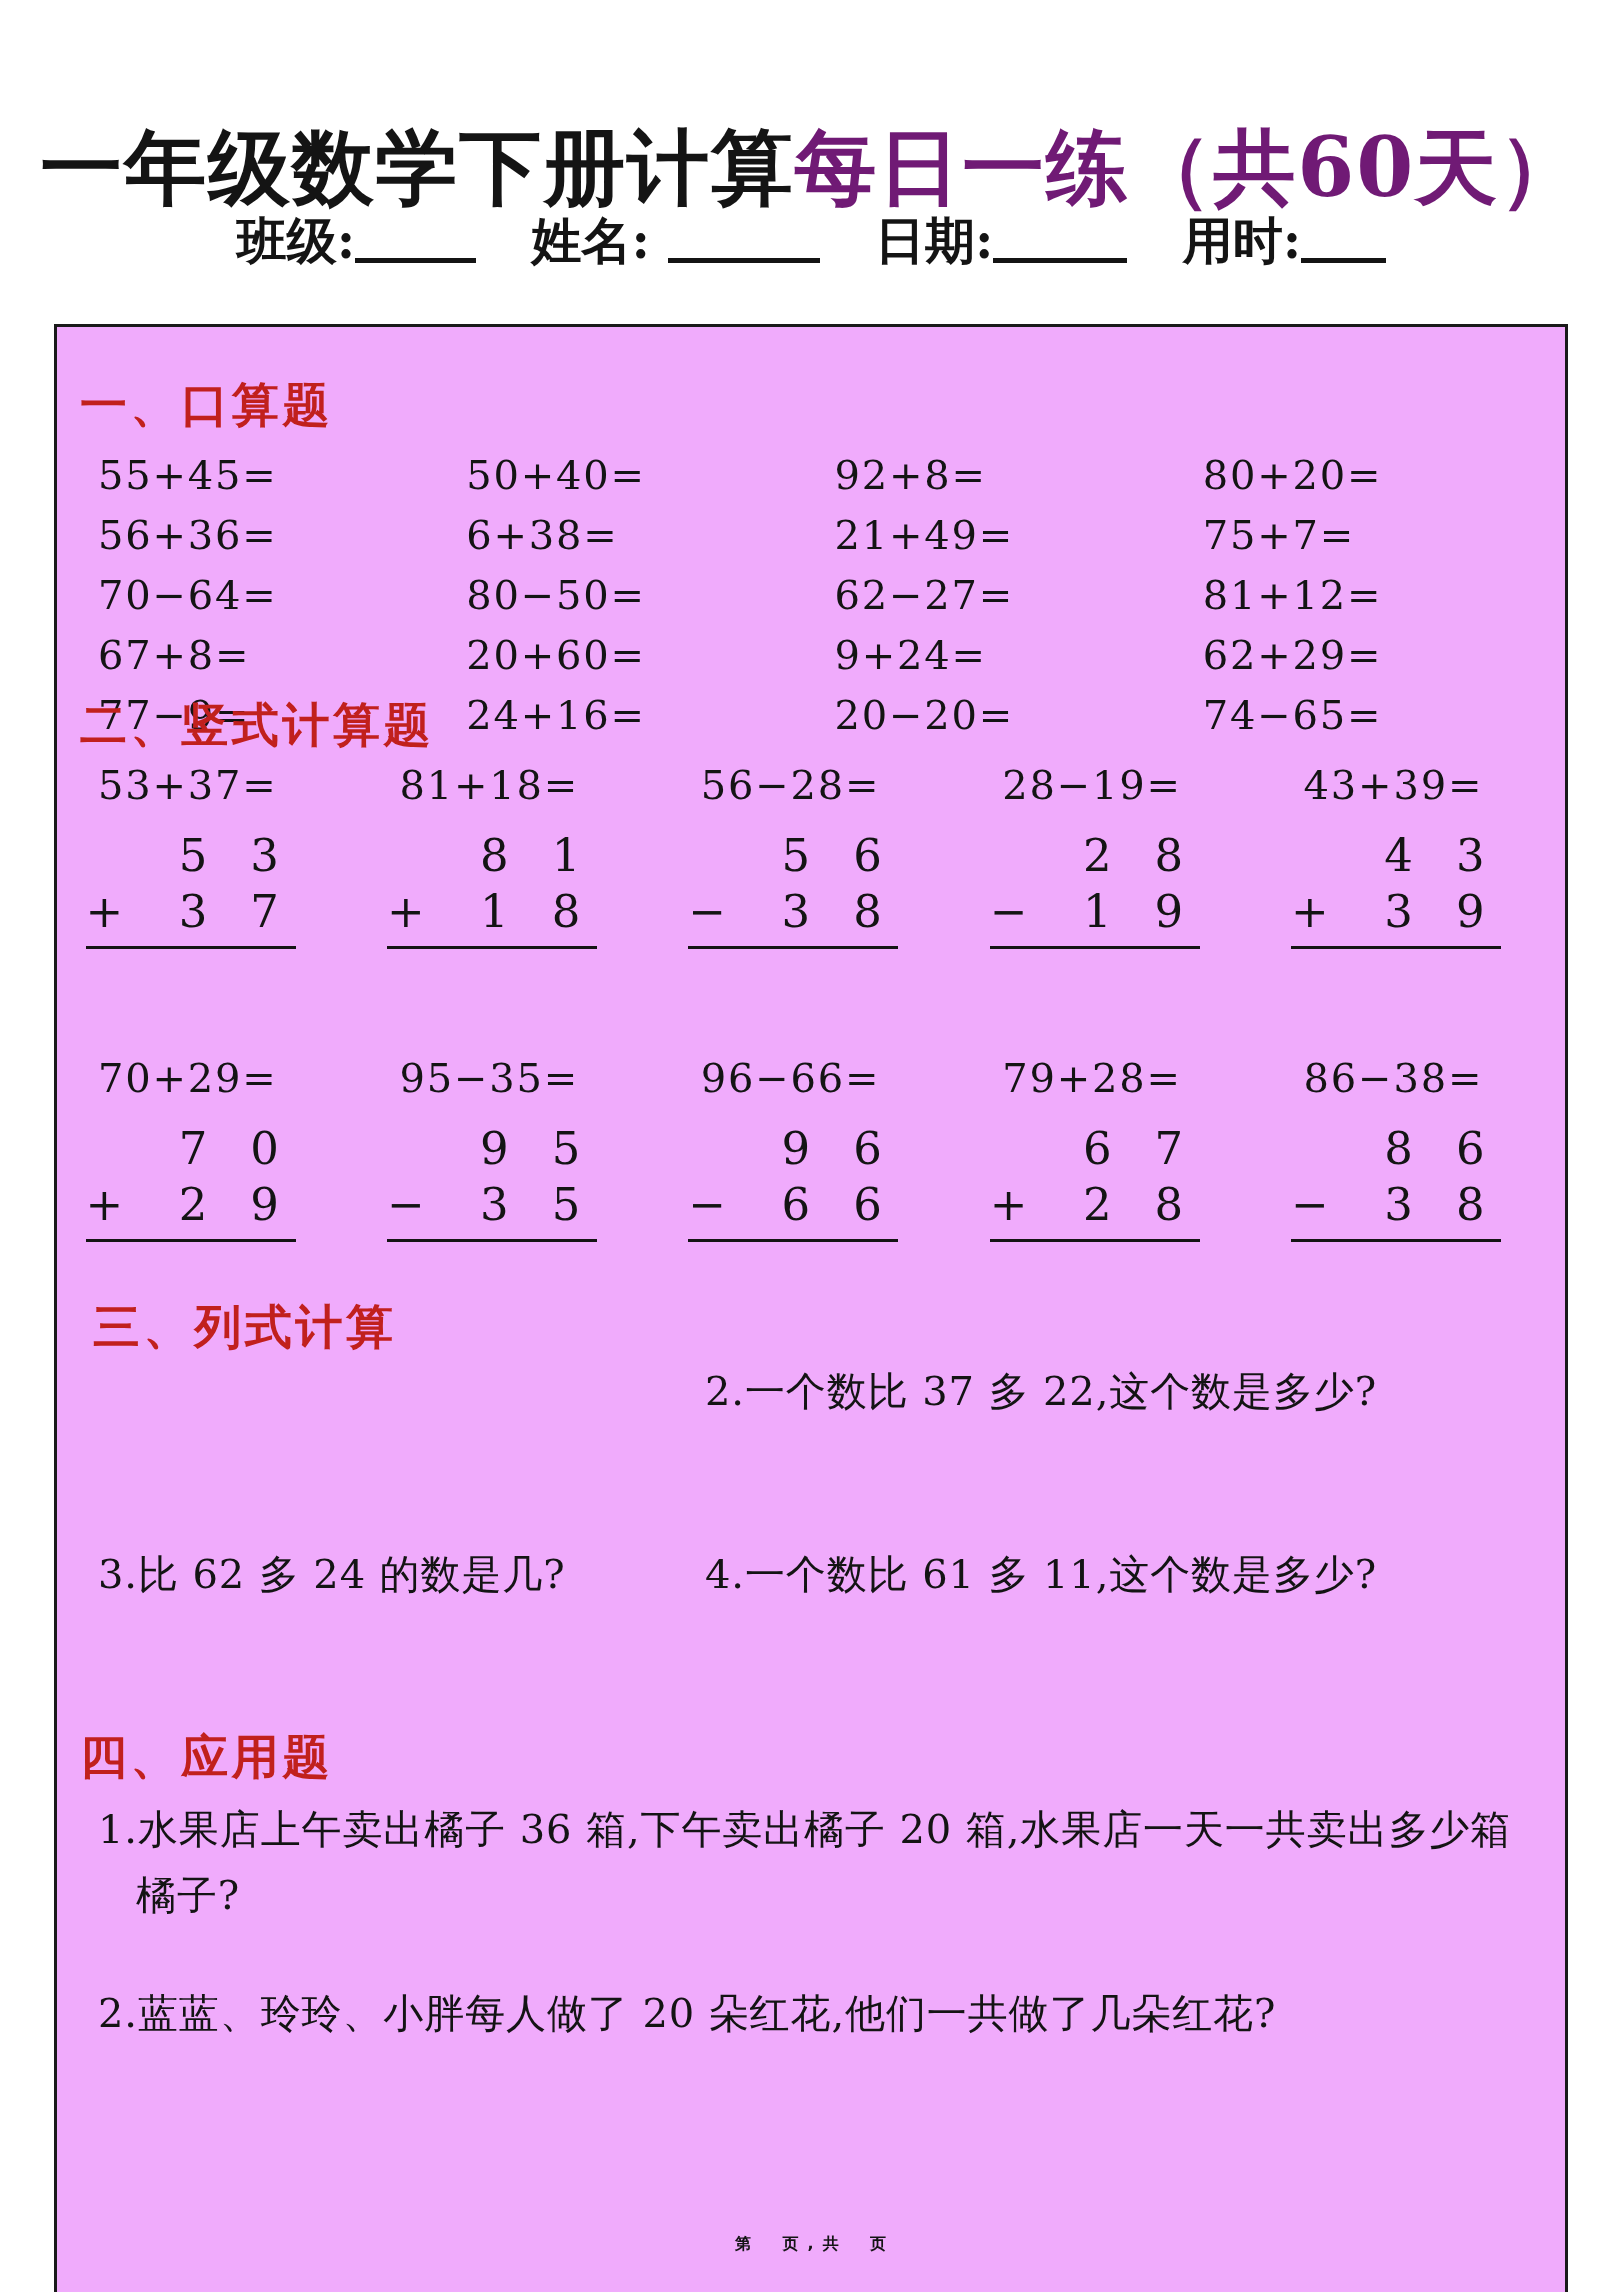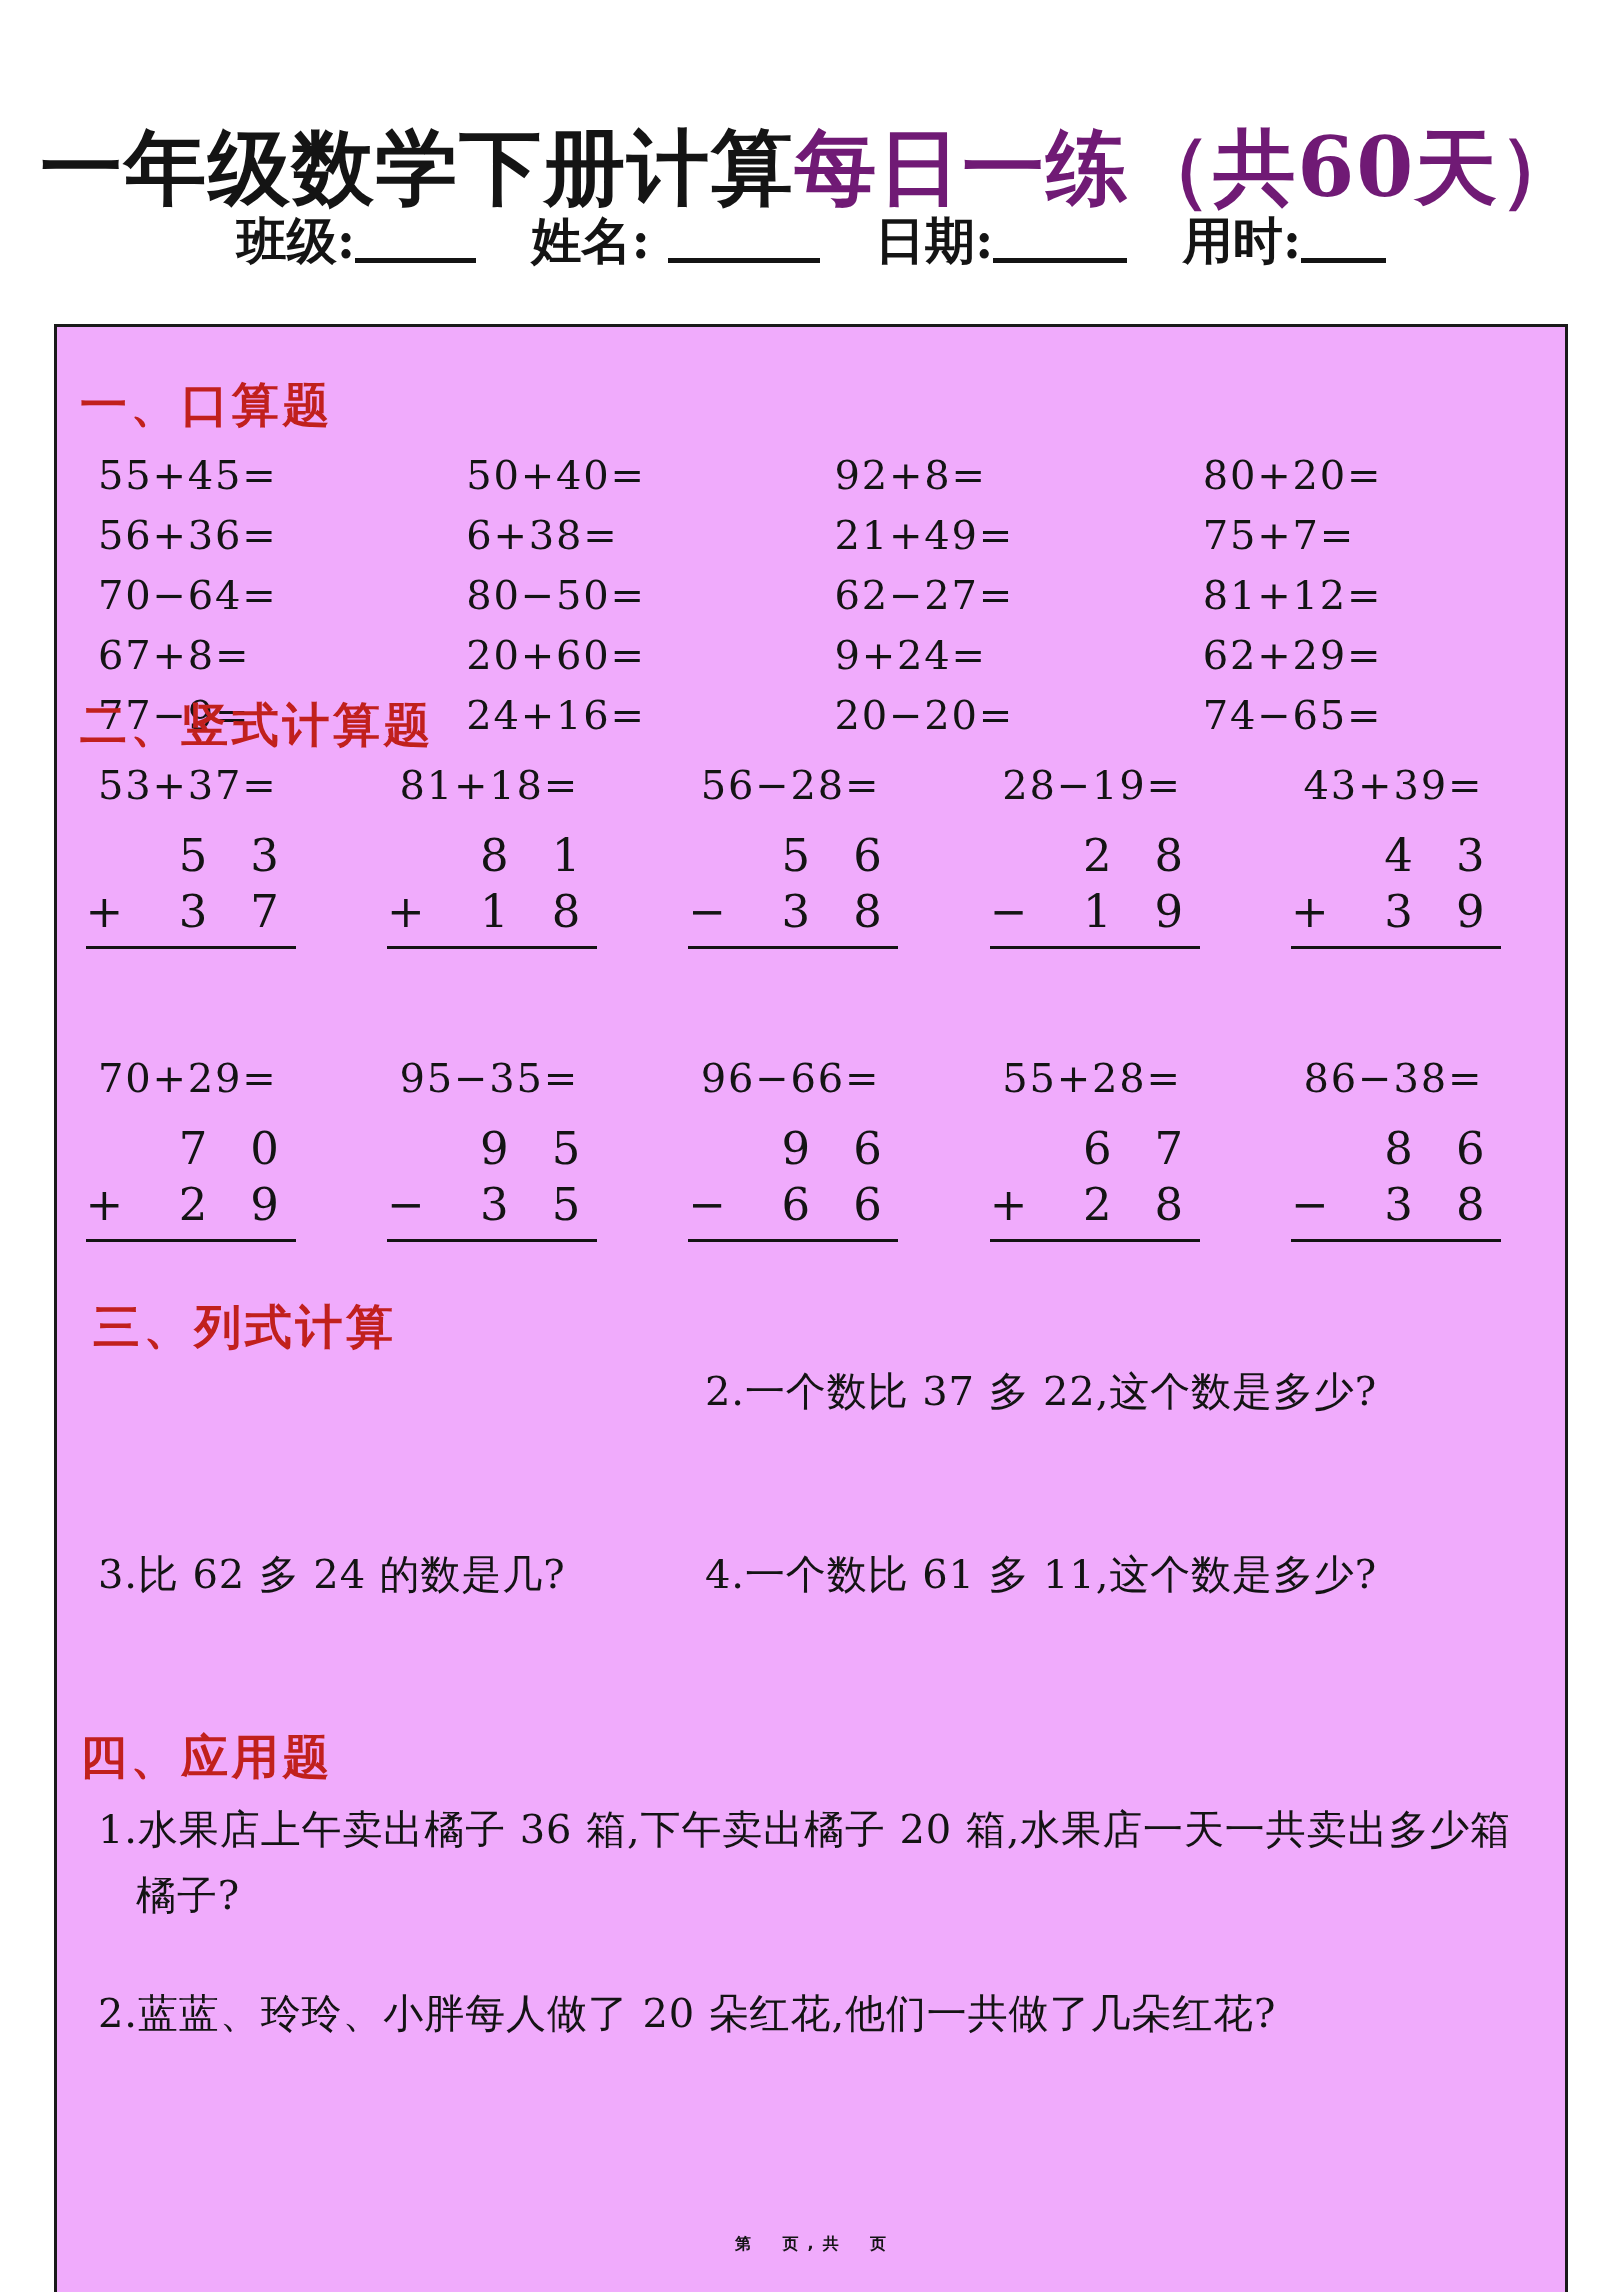--- a/index.html
+++ b/index.html
@@ -234,21 +234,21 @@
             <span class="digit">6</span>
           </div>
         <div class="num-row">
             <span class="op">−</span>
             <span class="digit">6</span>
             <span class="digit">6</span>
           </div>
         <div class="answer-line"></div>
       </div>
       <div class="stack">
-        <div class="eq">55+28=</div>
+        <div class="eq">79+28=</div>
         <div class="num-row">
             <span class="op"></span>
             <span class="digit">6</span>
             <span class="digit">7</span>
           </div>
         <div class="num-row">
             <span class="op">+</span>
             <span class="digit">2</span>
             <span class="digit">8</span>
           </div>

